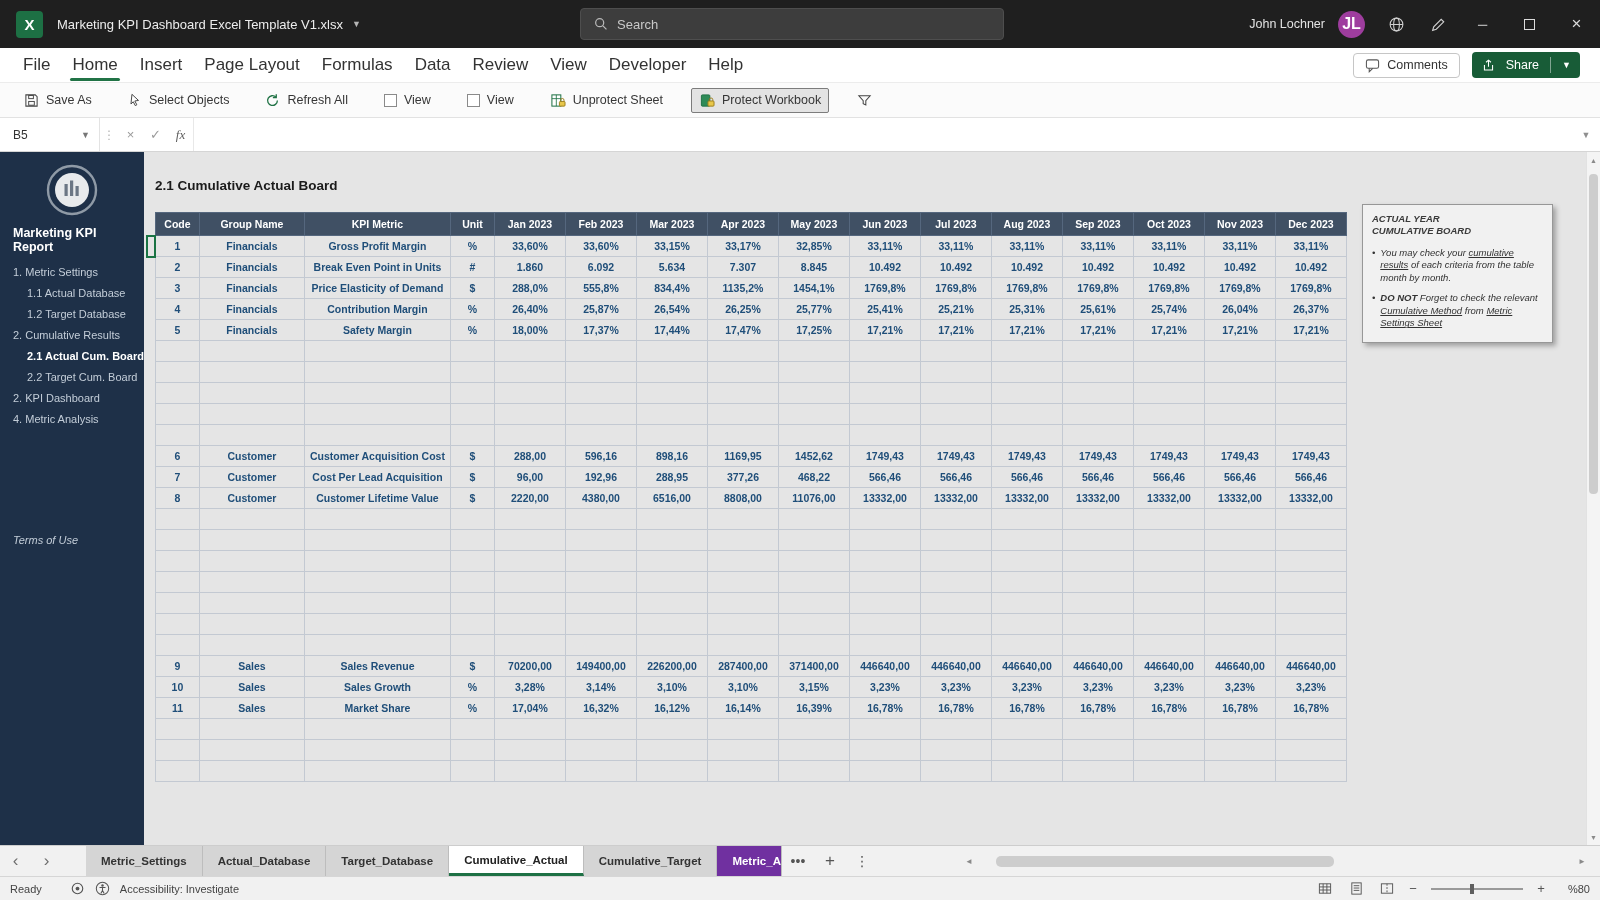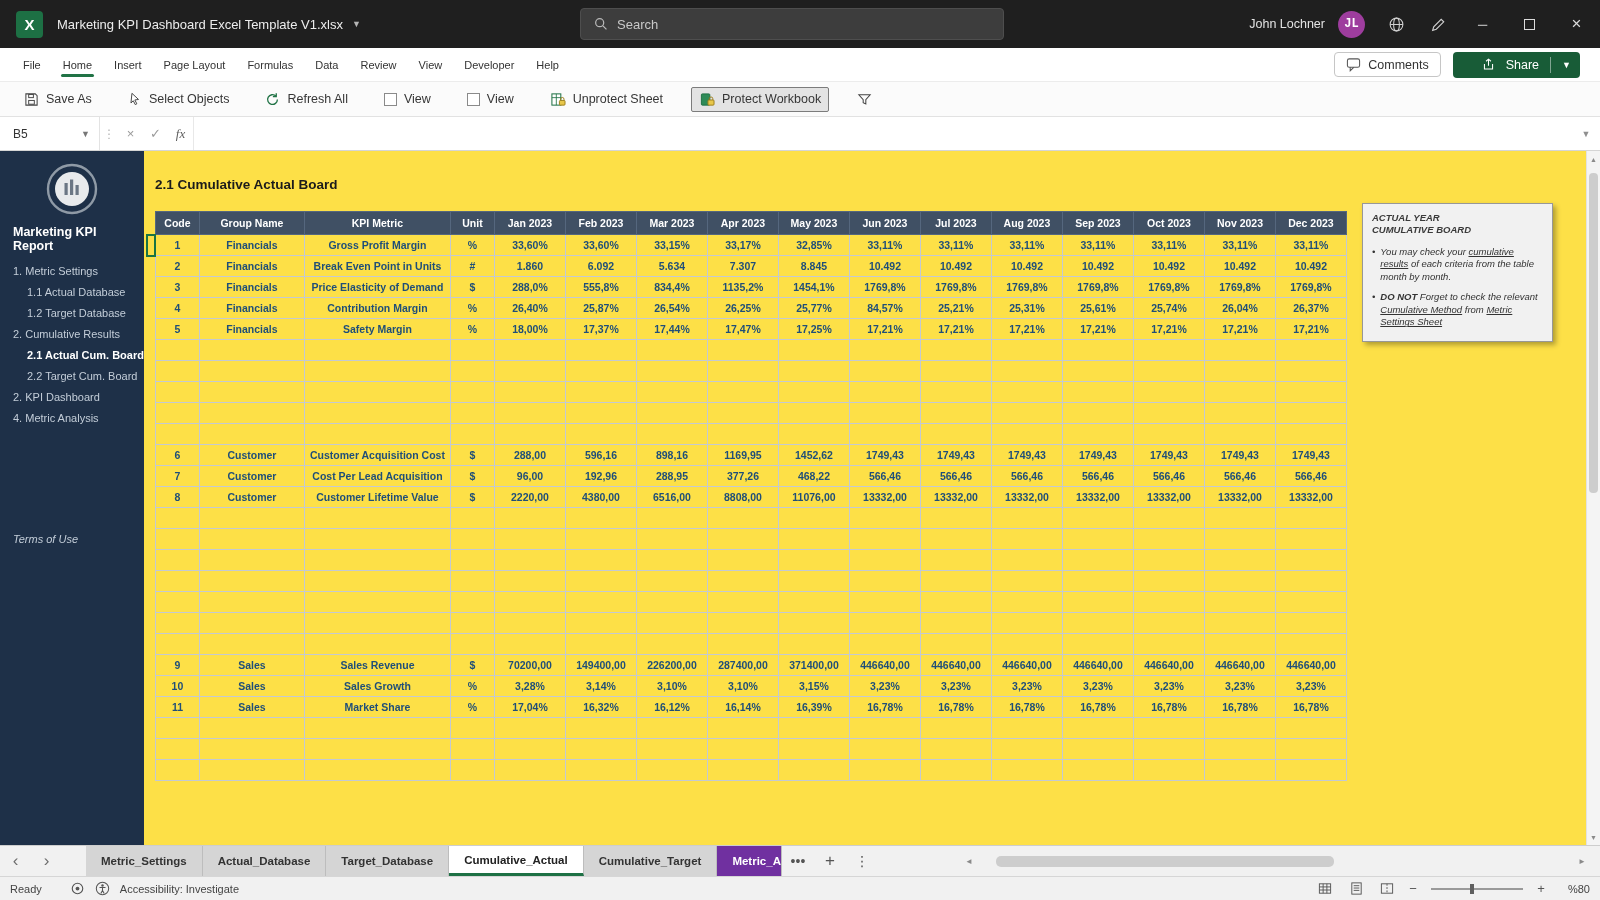--- a/index.html
+++ b/index.html
@@ -7,34 +7,34 @@
   .app { width:1600px; height:900px; display:flex; flex-direction:column; background:#fff; }
 
   
   .titlebar { flex:0 0 48px; background:#1f1f1f; display:flex; align-items:center; position:relative; color:#e8e8e8; }
   .app-icon { width:27px; height:27px; margin-left:16px; background:#1d7044; border-radius:4px; color:#fff; font-weight:bold; font-size:15px; display:flex; align-items:center; justify-content:center; }
   .doc-title { margin-left:14px; font-size:13px; color:#ededed; display:flex; align-items:center; gap:9px; }
   .chev { font-size:9px; color:#b5b5b5; }
   .search-box { position:absolute; left:580px; top:8px; width:424px; height:32px; background:#3d3d3d; border:1px solid #4e4e4e; border-radius:4px; display:flex; align-items:center; gap:9px; padding:12px 13px; color:#c9c9c9; font-size:13px; }
   .tb-right { margin-left:auto; display:flex; align-items:center; height:48px; }
   .user-name { font-size:12.5px; margin-right:13px; color:#e3e3e3; }
-  .avatar { width:27px; height:27px; border-radius:50%; background:#9e3d9e; color:#fff; font-size:12px; font-weight:bold; display:flex; align-items:center; justify-content:center; margin-right:10px;font-family:Liberation Mono, monospace; }
+  .avatar { width:27px; height:27px; border-radius:50%; background:#9e3d9e; color:#fff; font-size:16px; font-weight:bold; display:flex; align-items:center; justify-content:center; margin-right:10px; }
   .tb-icon-btn { width:42px; height:48px; display:flex; align-items:center; justify-content:center; }
   .win-btn { width:47px; height:48px; display:flex; align-items:center; justify-content:center; color:#dcdcdc; font-size:13px; }
   .max-glyph { width:11px; height:11px; border:1px solid #dcdcdc; display:inline-block; }
 
   
   .menubar { flex:0 0 33px; background:#fff; display:flex; align-items:center; padding:0 12px; }
   .menu-items { display:flex; align-items:center; }
-  .menu-item { font-size:11px; color:#333; padding:7px 11px; position:relative; cursor:default; }
+  .menu-item { font-size:17px; color:#333; padding:7px 11px; position:relative; cursor:default; }
   .menu-item.active { font-weight:normal; }
   .menu-item.active::after { content:""; position:absolute; left:9px; right:9px; bottom:1px; height:3px; background:#217346; border-radius:2px; }
   .menu-right { margin-left:auto; display:flex; align-items:center; gap:12px; padding-right:8px; }
   .comments-btn { display:flex; align-items:center; gap:7px; border:1px solid #c6c6c6; border-radius:4px; padding:4px 11px; font-size:12.5px; color:#333; background:#fff; }
-  .share-btn { display:flex; align-items:center; gap:11px; background:#185c37; color:#fff; border-radius:4px; padding:5px 9px 5px 29px; font-size:12.5px; }
+  .share-btn { display:flex; align-items:center; gap:11px; background:#185c37; color:#fff; border-radius:4px; padding:5px 9px 5px 10px; font-size:12.5px; }
   .share-sep { width:1px; height:16px; background:rgba(255,255,255,.45); }
 
   
   .ribbon { flex:0 0 36px; background:#fbfbfb; border-top:1px solid #ececec; border-bottom:1px solid #e2e2e2; display:flex; align-items:center; padding:0 16px; gap:20px; }
   .rb-btn { display:flex; align-items:center; gap:7px; font-size:12.5px; color:#363636; padding:4px 7px; border:1px solid transparent; border-radius:2px; }
   .rb-btn.pressed { background:#e3e3e3; border:1px solid #7c7c7c; }
   .cb { width:13px; height:13px; border:1px solid #8a8a8a; background:#fff; display:inline-block; }
 
   
   .formulabar { flex:0 0 34px; background:#fff; border-bottom:1px solid #d5d5d5; display:flex; align-items:stretch; }
@@ -48,21 +48,21 @@
   
   .work { flex:1; display:flex; min-height:0; }
   .sidebar { flex:0 0 137px; background:#1e3048; color:#c8d2dd; display:flex; flex-direction:column; }
   .logo-wrap { display:flex; justify-content:center; padding:12px 0 6px; }
   .report-title { color:#fff; font-weight:bold; font-size:12.5px; padding:4px 8px 8px 13px; }
   .nav-item { font-size:11px; line-height:21px; padding-left:13px; color:#c3cdd8; white-space:nowrap; }
   .nav-item.sub { padding-left:27px; }
   .nav-item.active { color:#fff; font-weight:bold; }
   .terms { margin-top:104px; font-size:11px; font-style:italic; padding-left:13px; color:#c3cdd8; }
 
-  .content { flex:1; position:relative; background:#fde047; overflow:hidden; }
+  .content { flex:1; position:relative; background:#e5e5e5; overflow:hidden; }
   .page-title { position:absolute; left:11px; top:26px; font-size:13.5px; font-weight:bold; color:#1b1b1b; }
   table.kpi { position:absolute; left:11px; top:60px; border-collapse:collapse; table-layout:fixed; }
   table.kpi th { background:#405064; color:#fff; font-size:10.5px; font-weight:bold; height:23px; border:1px solid #55677e; text-align:center; padding:0 1px; }
   table.kpi td { height:21px; font-size:10.5px; color:#1F4E79; font-weight:bold; text-align:center; border:1px solid #c3c9d2; padding:0 2px; white-space:nowrap; overflow:hidden; }
   .selection-box { position:absolute; left:2px; top:83px; width:10px; height:23px; border:2px solid #1a7343; background:transparent; }
 
   .note-panel { position:absolute; left:1218px; top:52px; width:191px; background:#f1f1f1; border:1px solid #979797; box-shadow:3px 3px 5px rgba(0,0,0,.3); padding:8px 9px 4px; font-style:italic; }
   .note-title { font-size:9.5px; font-weight:bold; color:#3a3a3a; line-height:1.3; margin-bottom:9px; }
   .note-bullet { display:flex; gap:5px; font-size:9.5px; color:#333; margin-bottom:8px; line-height:1.32; }
   .note-bullet .u { text-decoration:underline; }
@@ -365,21 +365,21 @@
             <tr>
               <td class="c-code">4</td>
               <td class="c-group">Financials</td>
               <td class="c-metric">Contribution Margin</td>
               <td class="c-unit">%</td>
               <td class="c-val">26,40%</td>
               <td class="c-val">25,87%</td>
               <td class="c-val">26,54%</td>
               <td class="c-val">26,25%</td>
               <td class="c-val">25,77%</td>
-              <td class="c-val">84,57%</td>
+              <td class="c-val">25,41%</td>
               <td class="c-val">25,21%</td>
               <td class="c-val">25,31%</td>
               <td class="c-val">25,61%</td>
               <td class="c-val">25,74%</td>
               <td class="c-val">26,04%</td>
               <td class="c-val">26,37%</td>
             </tr>
             <tr>
               <td class="c-code">5</td>
               <td class="c-group">Financials</td>

